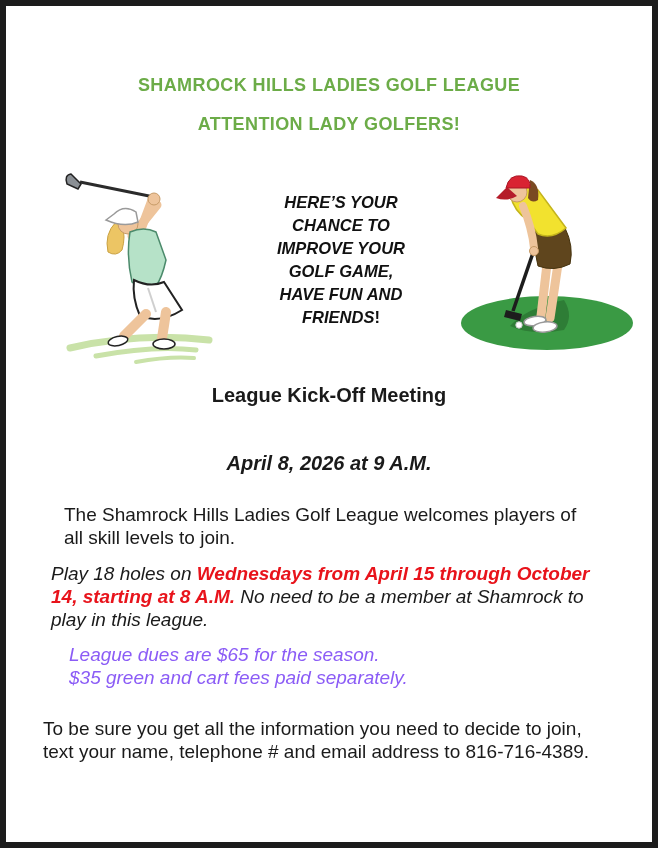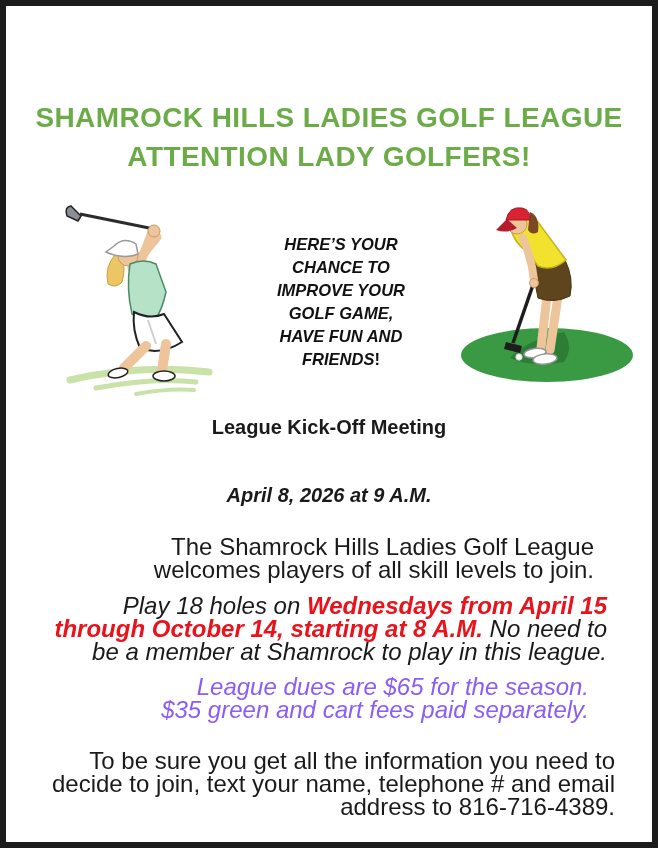--- a/index.html
+++ b/index.html
@@ -8,60 +8,60 @@
     width: 658px;
     height: 848px;
     box-sizing: border-box;
     border: 6px solid #1c1c1c;
     background: #ffffff;
     font-family: "Liberation Sans", sans-serif;
     color: #1a1a1a;
     overflow: hidden;
   }
   .title-block {
-    padding-top: 92px;
+    padding-top: 60px;
     text-align: center;
     color: #6cac48;
     font-weight: bold;
-    font-size: 28px;
+    font-size: 18px;
     line-height: 39px;
     letter-spacing: 0.4px;
   }
   .hero {
     margin: 16px 26px 0 38px;
     display: flex;
     justify-content: space-between;
     align-items: flex-start;
     height: 208px;
   }
   .art { flex: 0 0 auto; }
   .art-right { margin-top: 8px; }
   .pitch {
     flex: 0 0 auto;
     width: 210px;
-    margin-top: 41px;
+    margin-top: 31px;
     text-align: center;
     font-weight: bold;
     font-style: italic;
     font-size: 16.5px;
     line-height: 23px;
     color: #111111;
   }
   .pitch .upright { font-style: normal; }
   .meeting {
     margin-top: 16px;
     text-align: center;
     font-size: 20px;
     font-weight: bold;
     line-height: 23px;
   }
   .meeting .it { font-style: italic; margin-top: 45px; }
   .para {
-    text-align: right;
-    font-size: 24px;
+    text-align: left;
+    font-size: 19px;
     line-height: 23px;
     margin-left: auto;
     margin-right: auto;
   }
   .para-welcome { margin-top: 28px; max-width: 530px; }
   .para-play { margin-top: 13px; max-width: 556px; font-style: italic; }
   .para-play .highlight { color: #e8131b; font-weight: bold; }
   .para-dues {
     margin-top: 12px;
     color: #8b5cf6;

